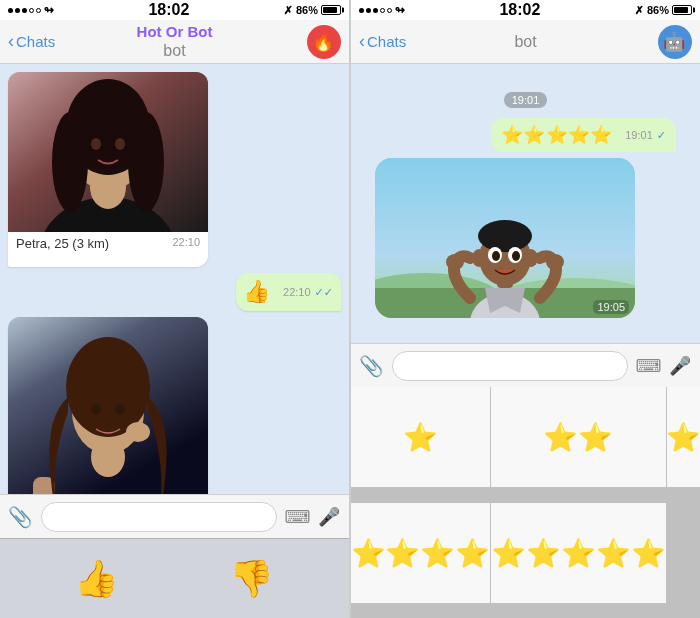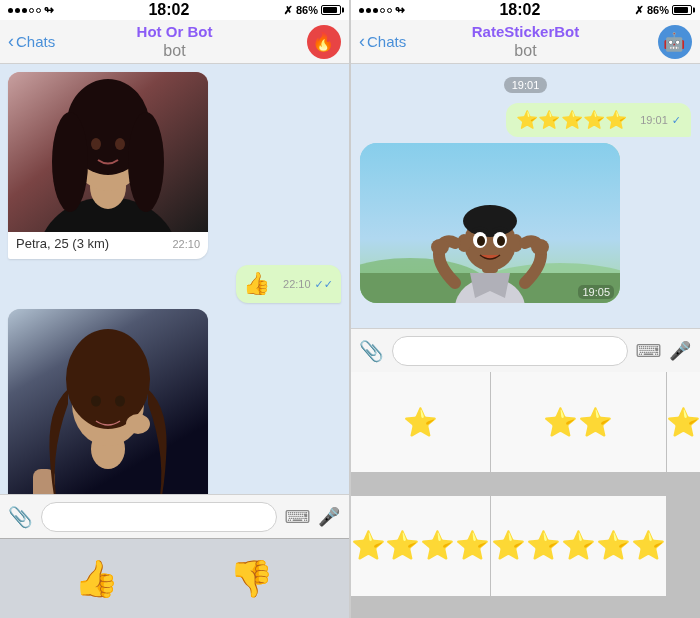--- a/index.html
+++ b/index.html
@@ -112,26 +112,26 @@
     .msg-bubble-out {
       background: #dcf8c6;
       border-radius: 12px 12px 2px 12px;
       padding: 6px 8px;
       box-shadow: 0 1px 2px rgba(0,0,0,0.1);
       display: flex;
       align-items: center;
       gap: 4px;
     }
     .msg-caption {
-      padding: 4px 8px 8px 8px;
+      padding: 4px 8px 16px 8px;
       font-size: 13px;
       color: #333;
       display: flex;
       justify-content: space-between;
-      align-items: center;
+      align-items: flex-start;
     }
     .msg-time { font-size: 11px; color: #999; margin-left: 8px; }
     .msg-check { font-size: 11px; color: #4a90d9; }
     .msg-text-out { font-size: 22px; }
 
     
     .photo-petra {
       width: 200px;
       height: 160px;
       background: linear-gradient(170deg, #c8a0a0 0%, #8b5050 40%, #2c2c2c 100%);
@@ -206,21 +206,21 @@
     }
 
     
     .chat-area-right {
       flex: 1;
       overflow-y: auto;
       background: #dce8f5;
       display: flex;
       flex-direction: column;
       gap: 6px;
-      padding: 9px;
+      padding: 24px;
     }
 
     
     .stars-bubble-out {
       background: #dcf8c6;
       border-radius: 12px 12px 2px 12px;
       padding: 6px 10px;
       display: flex;
       align-items: center;
       gap: 4px;
@@ -425,21 +425,20 @@
       </div>
     </div>
   </div>
 
   <div class="nav-bar">
     <div class="nav-back">
       <span class="chevron">‹</span>
       <span>Chats</span>
     </div>
     <div class="nav-center">
-      <div class="nav-title">RateStickerBot</div>
       <div class="nav-subtitle">bot</div>
     </div>
     <div class="nav-avatar robot">
       <span>🤖</span>
     </div>
   </div>
 
   <div class="chat-area-right">
 
     <div class="time-badge">19:01</div>

